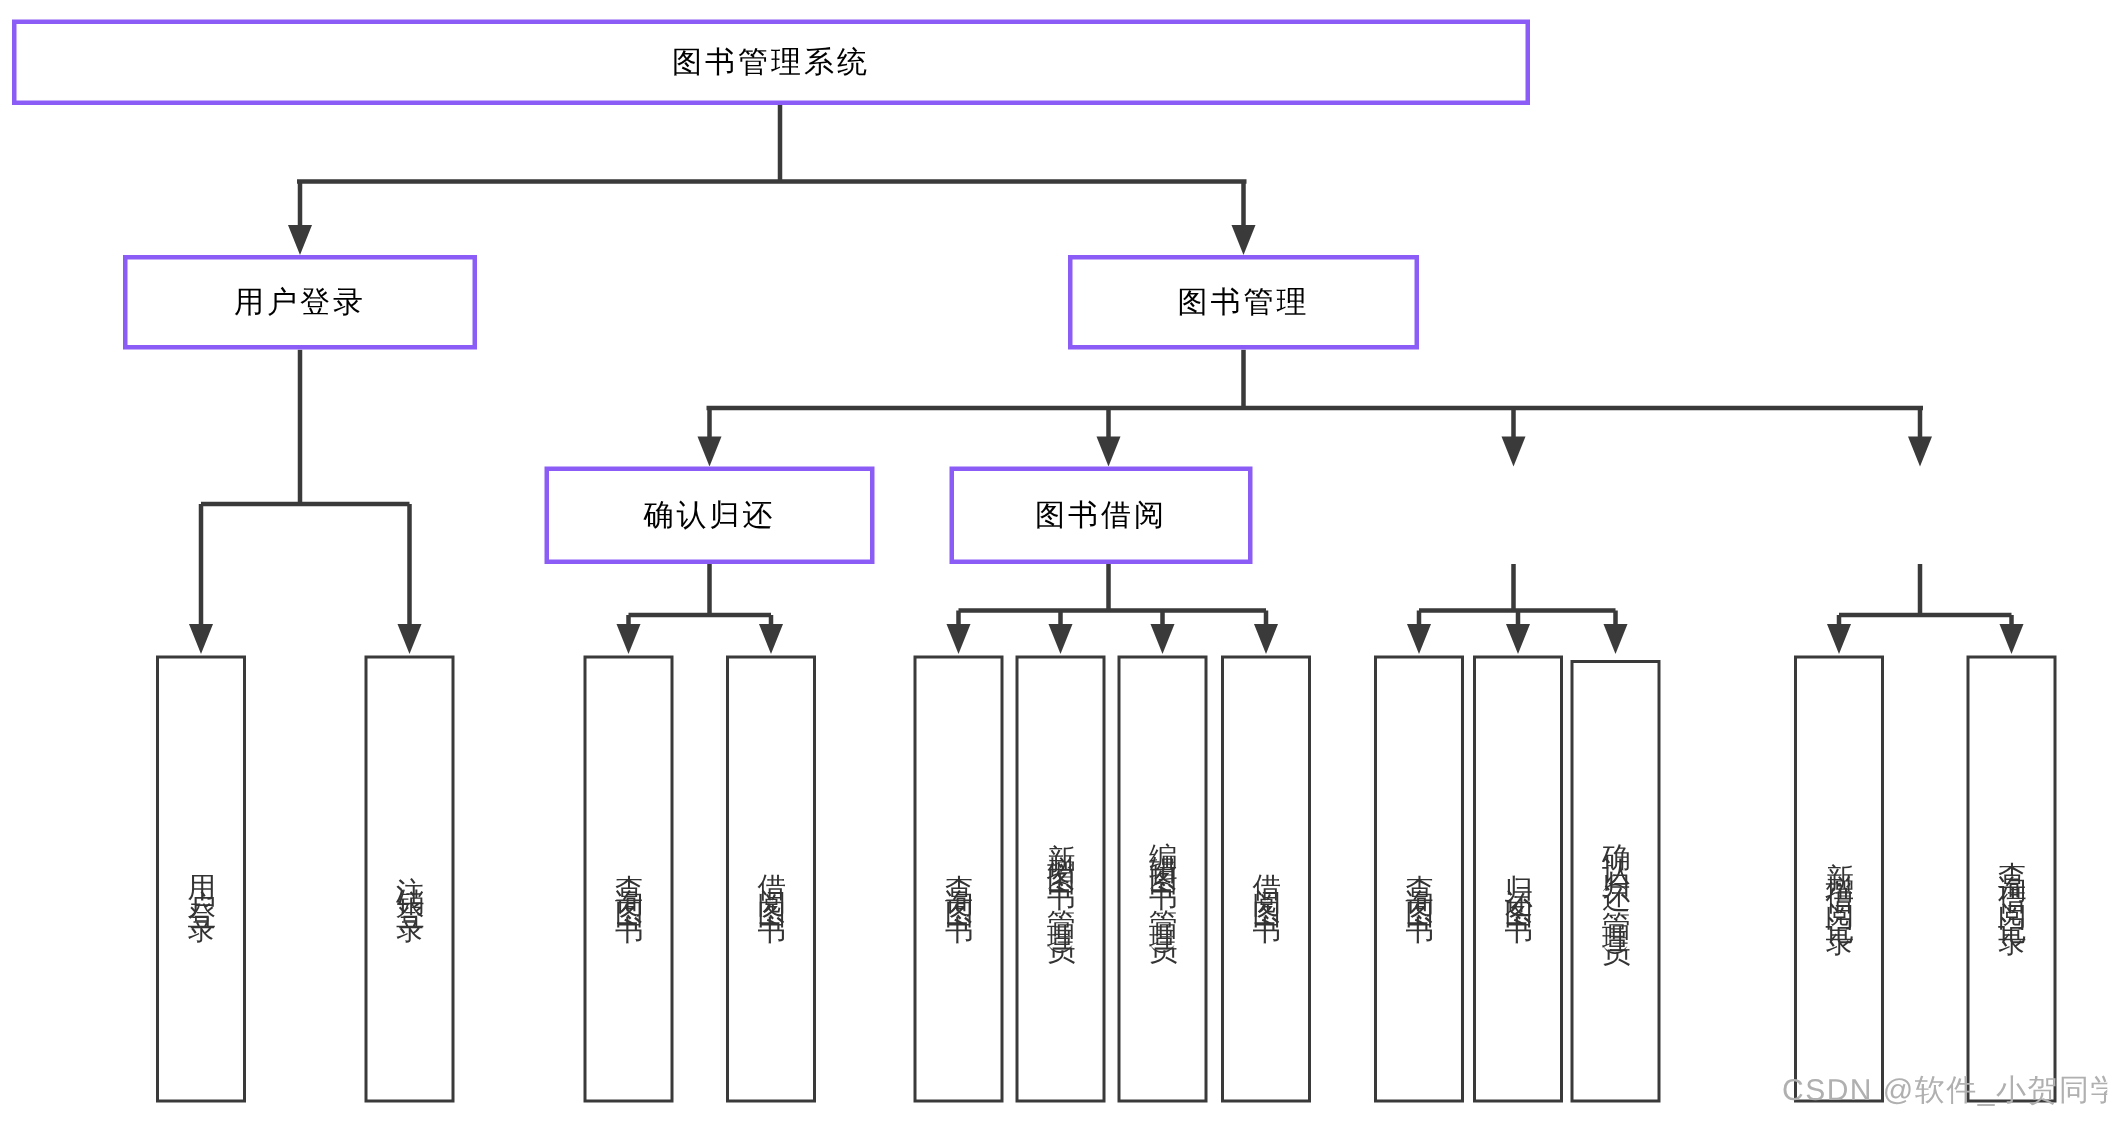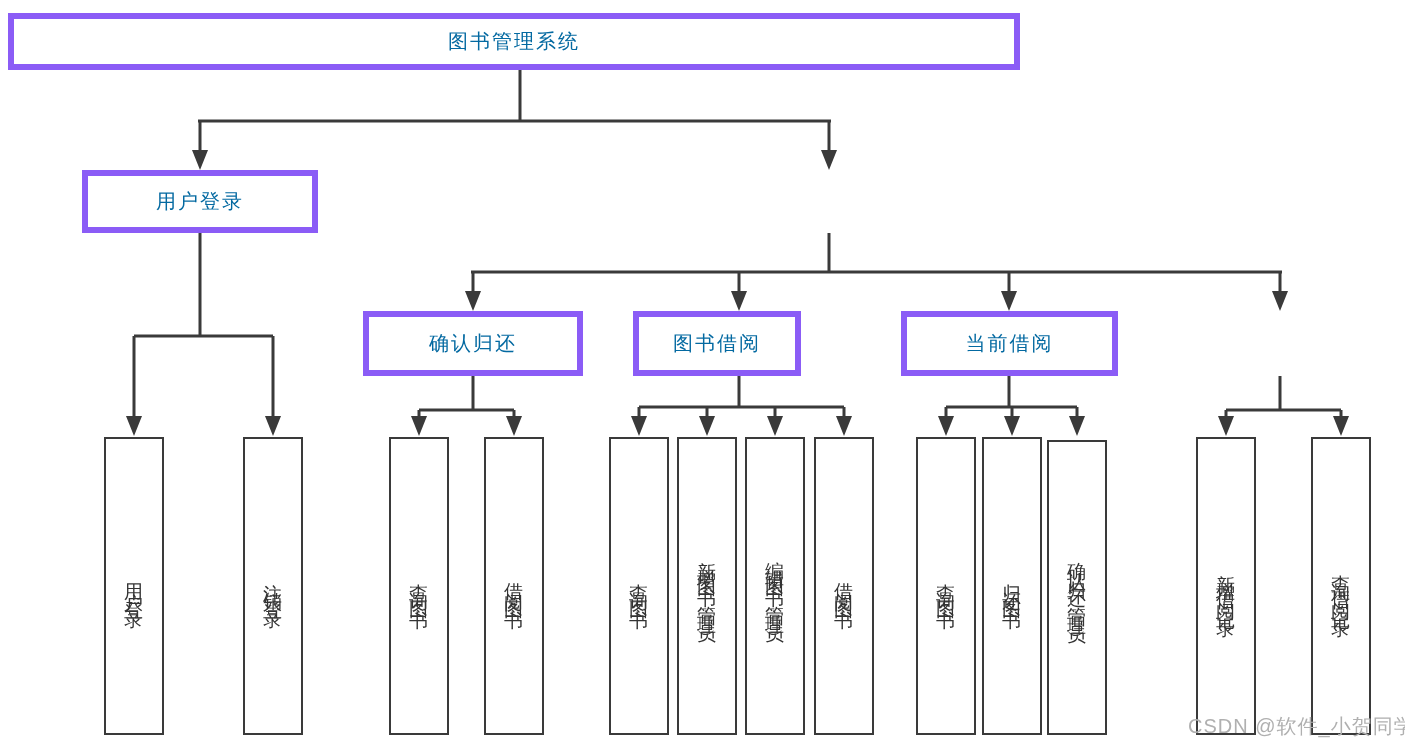--- a/index.html
+++ b/index.html
@@ -1,23 +1,23 @@
 <!DOCTYPE html>
 <html><head>
 <meta charset="utf-8">
 <style>
   html,body{margin:0;padding:0;background:#ffffff;}
   body{font-family:"Liberation Sans","DejaVu Sans",sans-serif;}
   .canvas{position:relative;width:1405px;height:747px;background:#ffffff;overflow:hidden;}
   .wires{position:absolute;left:0;top:0;z-index:0;}
   .hbox{
     position:absolute;box-sizing:border-box;
-    border:6px solid #8b5cf6;background:#ffffff;
+    border:3px solid #8b5cf6;background:#ffffff;
     display:flex;align-items:center;justify-content:center;
-    font-size:20px;color:#0369a1;letter-spacing:2px;
+    font-size:20px;color:#000000;letter-spacing:2px;
     z-index:1;white-space:nowrap;
   }
   .vbox{
     position:absolute;box-sizing:border-box;
     border:2px solid #3a3a3a;background:#ffffff;
     display:flex;align-items:center;justify-content:center;
     z-index:1;
   }
   .vbox span{
     writing-mode:vertical-rl;text-orientation:mixed;
@@ -64,24 +64,24 @@
       <polygon points="1004,416 1020,416 1012,436"></polygon>
       <polygon points="1069,416 1085,416 1077,436"></polygon>
       <polygon points="1218,416 1234,416 1226,436"></polygon>
       <polygon points="1333,416 1349,416 1341,436"></polygon>
     </g>
   </svg>
 
   <div class="hbox" style="left:8px;top:13px;width:1012px;height:57px">图书管理系统</div>
 
   <div class="hbox" style="left:82px;top:170px;width:236px;height:63px">用户登录</div>
+  <div class="hbox" style="left:712px;top:170px;width:234px;height:63px">图书管理</div>
 
   <div class="hbox" style="left:363px;top:311px;width:220px;height:65px">确认归还</div>
-  <div class="hbox" style="left:633px;top:311px;width:168px;height:65px">图书借阅</div>
-  <div class="hbox" style="left:901px;top:311px;width:217px;height:65px">当前借阅</div>
+  <div class="hbox" style="left:633px;top:311px;width:202px;height:65px">图书借阅</div>
 
   <div class="vbox" style="left:104px;top:437px;width:60px;height:298px">
     <span>用户登录</span>
   </div>
   <div class="vbox" style="left:243px;top:437px;width:60px;height:298px">
     <span>注销登录</span>
   </div>
 
   <div class="vbox" style="left:389px;top:437px;width:60px;height:298px">
     <span>查询图书</span>

